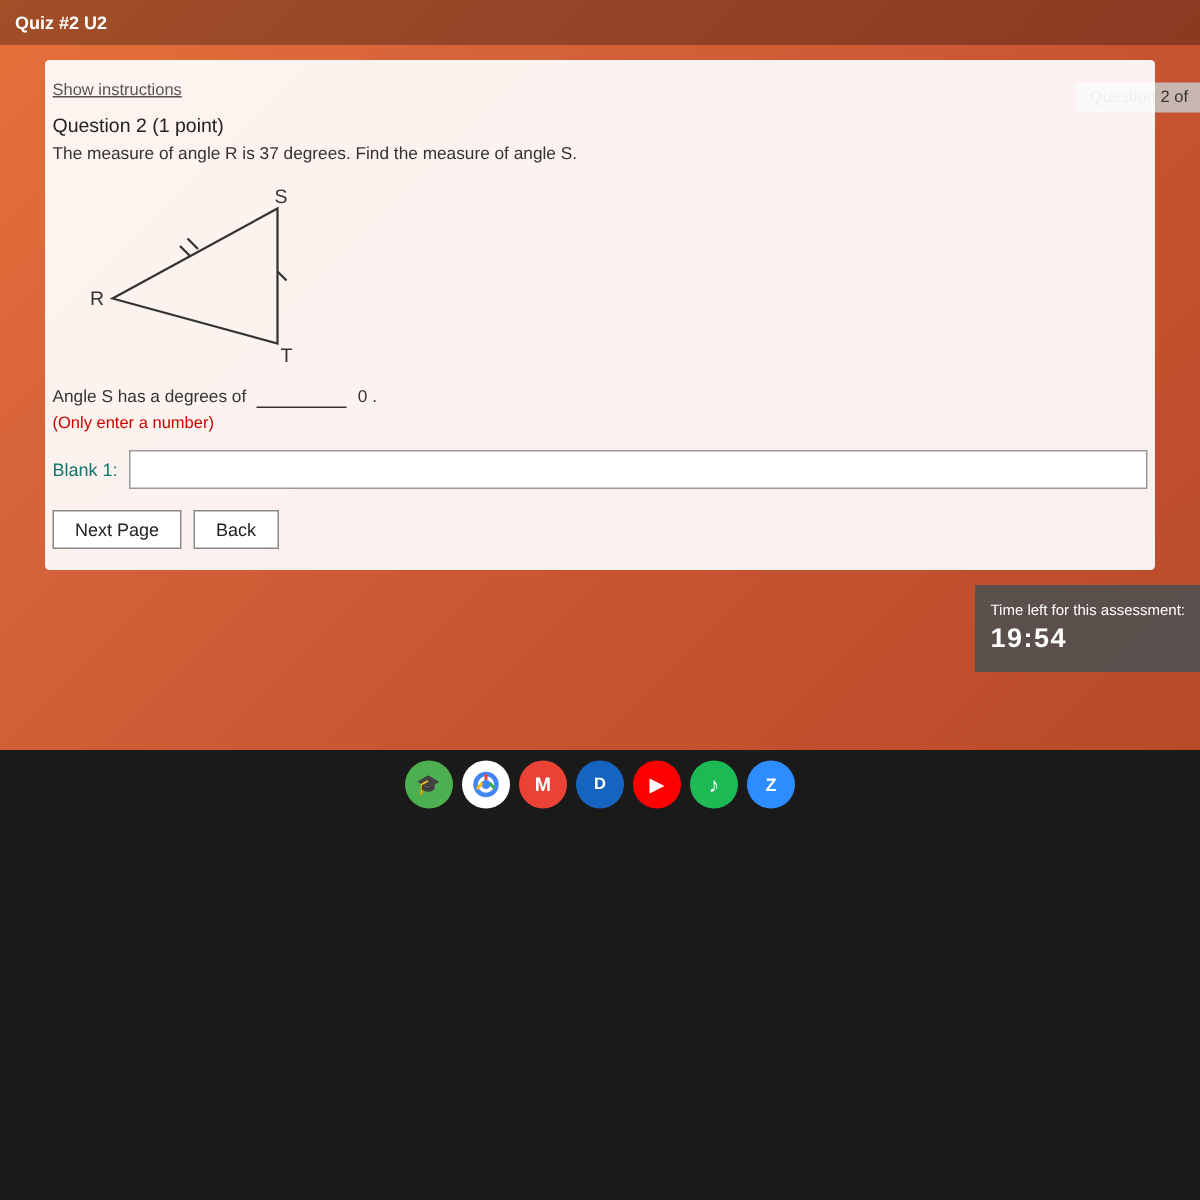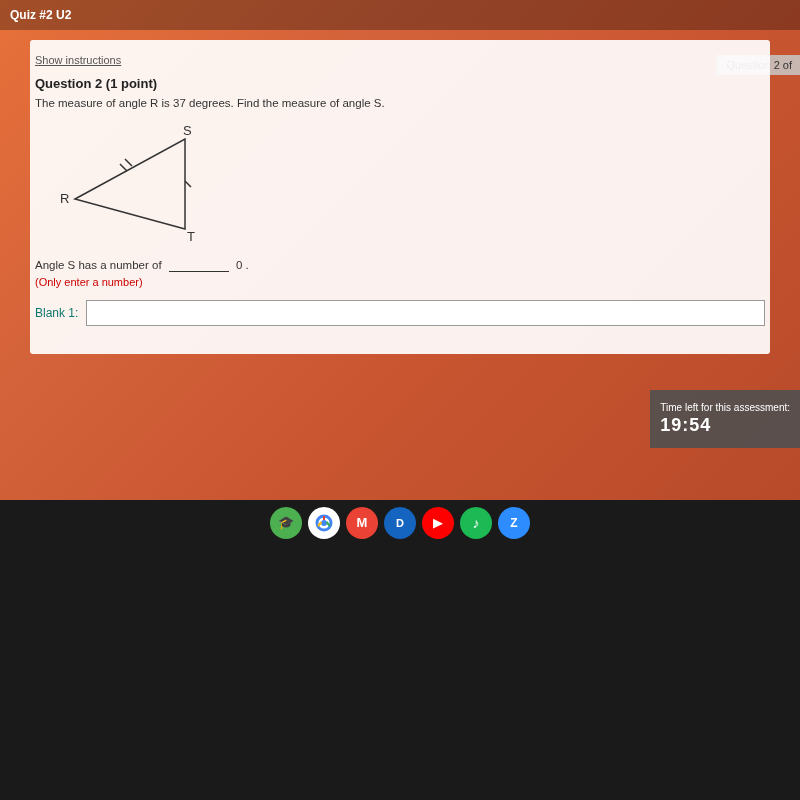--- a/index.html
+++ b/index.html
@@ -58,21 +58,21 @@
     .show-instructions {
       font-size: 11px;
       color: #555;
       margin-bottom: 10px;
       cursor: pointer;
       text-decoration: underline;
     }
 
     .question-header {
       font-size: 13px;
-      font-weight: bold;
+      font-weight: normal;
       margin-bottom: 6px;
       color: #222;
     }
 
     .question-text {
       font-size: 11.5px;
       color: #333;
       margin-bottom: 10px;
     }
 
@@ -271,33 +271,37 @@
 
           <line x1="130" y1="62" x2="136" y2="68" stroke="#333" stroke-width="1.5"></line>
 
           <text x="5" y="84" font-size="13" fill="#333" font-family="Arial">R</text>
           <text x="128" y="16" font-size="13" fill="#333" font-family="Arial">S</text>
           <text x="132" y="122" font-size="13" fill="#333" font-family="Arial">T</text>
         </svg>
       </div>
 
       <div class="answer-line">
-        <span>Angle S has a number of</span>
+        <span>Angle S has a degrees of</span>
         <span class="underline">&nbsp;&nbsp;&nbsp;&nbsp;&nbsp;&nbsp;</span>
         <span>0</span>
         <span>.</span>
       </div>
 
       <div class="only-number">(Only enter a number)</div>
 
       <div class="blank-row">
         <label class="blank-label">Blank 1:</label>
         <input class="blank-input" type="text" value="" style="">
       </div>
 
+      <div class="buttons-row">
+        <button class="btn-next">Next Page</button>
+        <button class="btn-back">Back</button>
+      </div>
 
     </div>
 
     <div class="timer-box">
       <div class="timer-label">Time left for this assessment:</div>
       <div class="timer-value">19:54</div>
     </div>
 
   </div>
 

